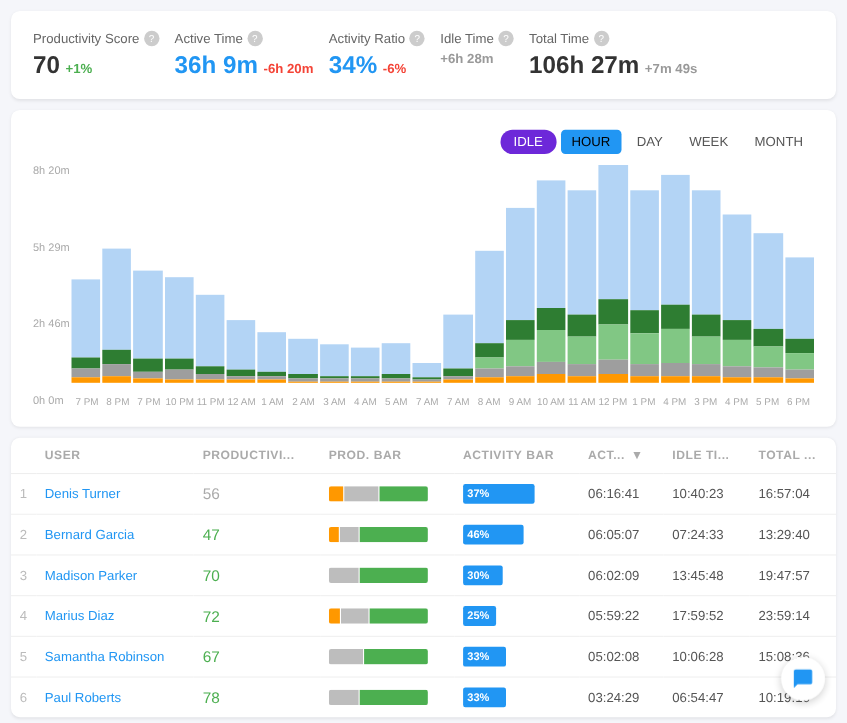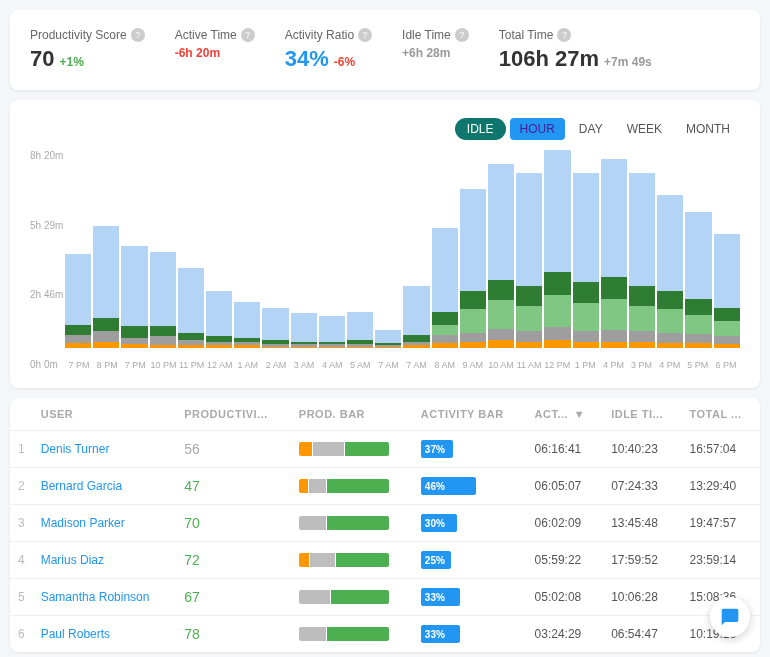--- a/index.html
+++ b/index.html
@@ -1,31 +1,31 @@
 <!DOCTYPE html>
 <html><head>
   <meta charset="utf-8">
   <style>
     * { box-sizing: border-box; margin: 0; padding: 0; }
     body { font-family: -apple-system, BlinkMacSystemFont, 'Segoe UI', sans-serif; background: #f5f6fa; font-size: 13px; color: #333; width: 770px; }
     .card { background: #fff; border-radius: 8px; padding: 18px 20px; margin: 10px; box-shadow: 0 1px 3px rgba(0,0,0,0.08); }
-    .stats-row { display: flex; gap: 30px; align-items: flex-start; }
+    .stats-row { display: flex; gap: 14px; align-items: flex-start; }
     .stat-item { display: flex; flex-direction: column; }
     .stat-label { font-size: 12px; color: #666; display: flex; align-items: center; gap: 4px; margin-bottom: 4px; }
     .stat-value { font-size: 22px; font-weight: 600; color: #333; display: flex; align-items: baseline; gap: 5px; }
     .stat-value.blue { color: #2196f3; }
     .stat-delta { font-size: 12px; }
     .delta-green { color: #4caf50; }
     .delta-red { color: #f44336; }
     .delta-gray { color: #999; }
     .help-icon { width: 14px; height: 14px; border-radius: 50%; background: #ccc; color: #fff; font-size: 9px; display: inline-flex; align-items: center; justify-content: center; cursor: pointer; }
     .chart-controls { display: flex; justify-content: flex-end; align-items: center; gap: 4px; margin-bottom: 10px; }
     .ctrl-btn { padding: 4px 10px; border: none; border-radius: 4px; font-size: 12px; cursor: pointer; background: transparent; color: #555; }
-    .ctrl-btn.active-idle { background: #0f766e; color: #fff; border-radius: 14px; padding: 4px 12px; text-align: center; }
-    .ctrl-btn.active-hour { background: #2196f3; color: #4c1d95; border-radius: 4px; padding: 4px 10px; }
+    .ctrl-btn.active-idle { background: #6d28d9; color: #fff; border-radius: 14px; padding: 4px 12px; text-align: center; }
+    .ctrl-btn.active-hour { background: #2196f3; color: #000000; border-radius: 4px; padding: 4px 10px; }
     .chart-area { position: relative; height: 220px; margin-top: 8px; }
     .chart-labels-y { position: absolute; left: 0; top: 0; height: 100%; display: flex; flex-direction: column; justify-content: space-between; font-size: 10px; color: #aaa; width: 35px; }
     .chart-bars-wrap { position: absolute; left: 35px; right: 0; top: 0; bottom: 22px; display: flex; align-items: flex-end; gap: 2px; }
     .bar-group { display: flex; flex-direction: column; align-items: center; justify-content: flex-end; flex: 1; height: 100%; position: relative; }
     .bar-stack { width: 100%; display: flex; flex-direction: column; justify-content: flex-end; }
     .seg { width: 100%; }
     .x-axis { position: absolute; left: 35px; right: 0; bottom: 0; display: flex; align-items: center; }
     .x-label { flex: 1; text-align: center; font-size: 9px; color: #aaa; }
     .table-card { background: #fff; border-radius: 8px; margin: 0 10px 10px; box-shadow: 0 1px 3px rgba(0,0,0,0.08); overflow: hidden; }
     table { width: 100%; border-collapse: collapse; }
@@ -59,20 +59,21 @@
       <span>70</span>
       <span class="stat-delta delta-green">+1%</span>
     </div>
   </div>
       <div class="stat-item">
     <div class="stat-label">
       Active Time
       <span class="help-icon">?</span>
     </div>
     <div class="stat-value blue">
+      <span>36h 9m</span>
       <span class="stat-delta delta-red">-6h 20m</span>
     </div>
   </div>
       <div class="stat-item">
     <div class="stat-label">
       Activity Ratio
       <span class="help-icon">?</span>
     </div>
     <div class="stat-value blue">
       <span>34%</span>
@@ -370,21 +371,21 @@
     <td><a class="user-link">Denis Turner</a></td>
     <td><span class="prod-score low">56</span></td>
     <td>
             <div class="prod-bar">
               <div class="pb-seg" style="flex:15;background:#ff9800"></div>
               <div class="pb-seg" style="flex:35;background:#bdbdbd"></div>
               <div class="pb-seg" style="flex:50;background:#4caf50"></div>
             </div>
           </td>
     <td>
-      <div class="act-bar" style="width:32px">
+      <div class="act-bar" style="width:65px">
         <span class="act-pct">37%</span>
       </div>
     </td>
     <td>06:16:41</td>
     <td>10:40:23</td>
     <td>16:57:04</td>
   </tr>
         <tr>
     <td class="row-num">2</td>
     <td><a class="user-link">Bernard Garcia</a></td>

